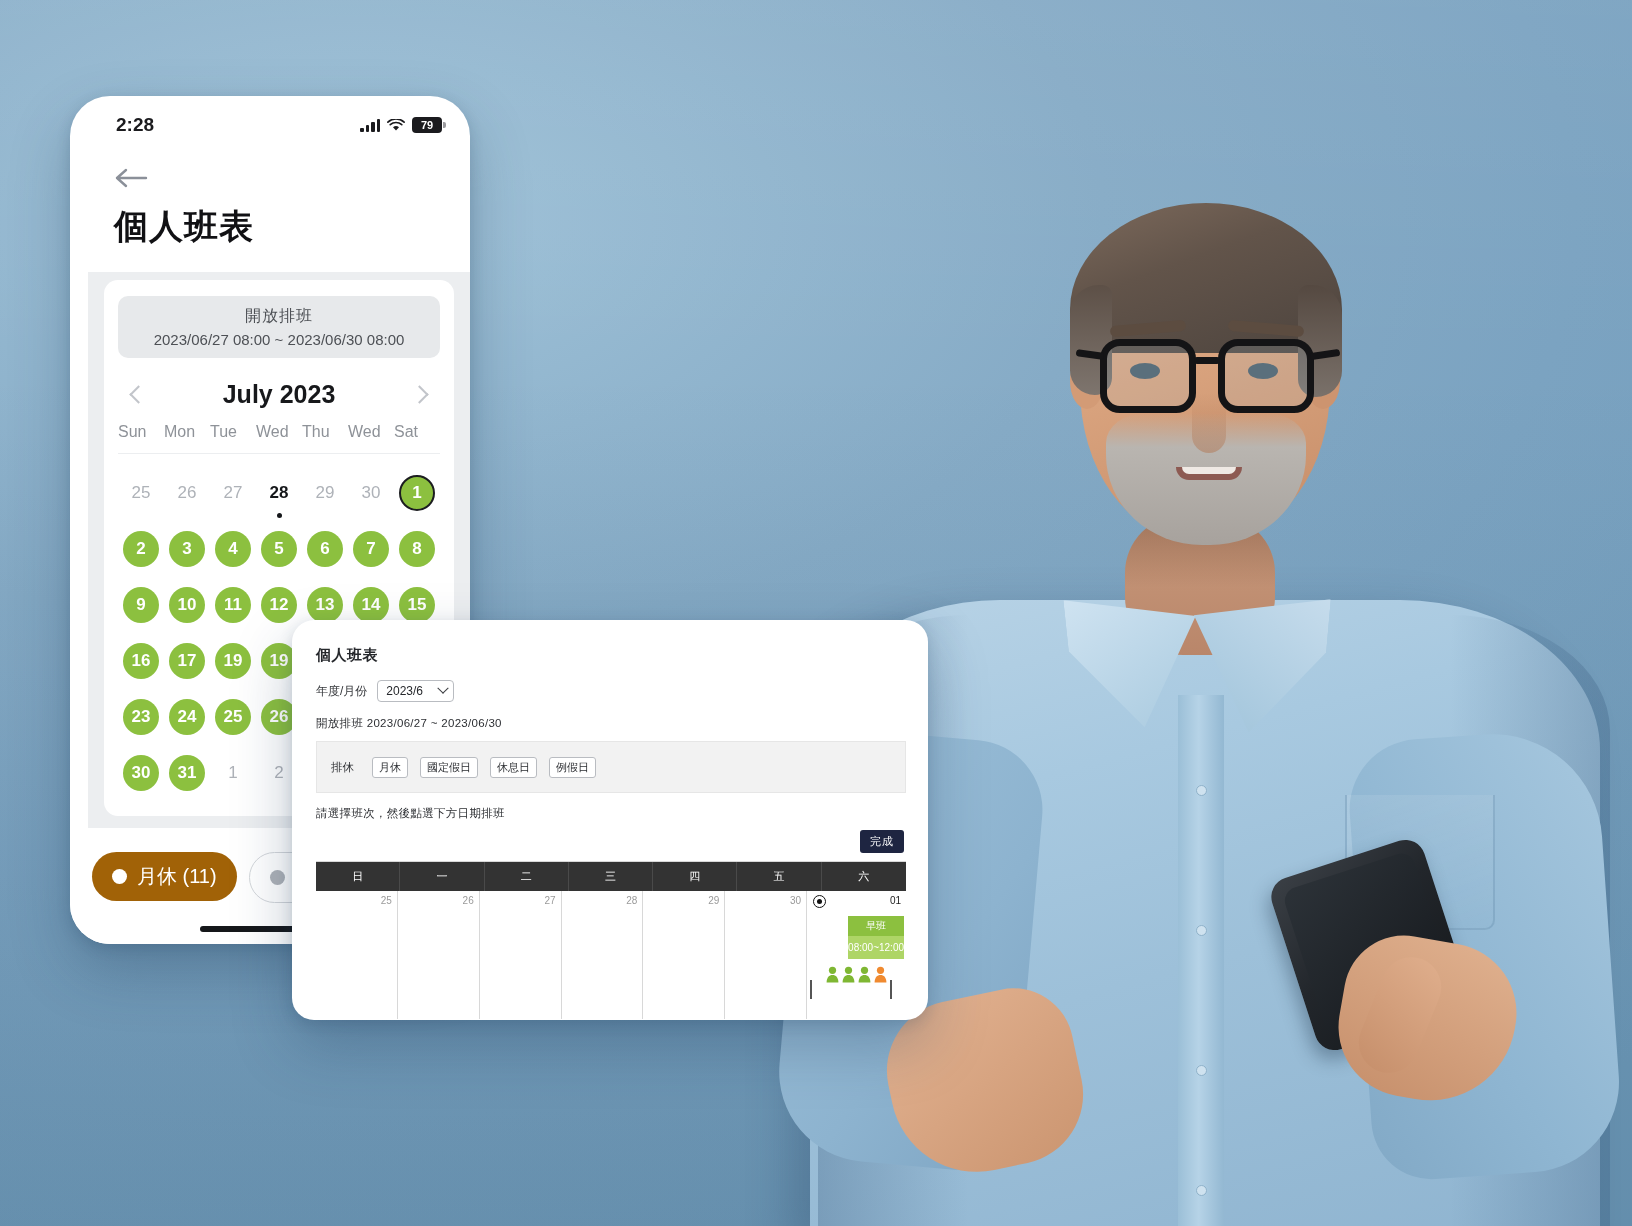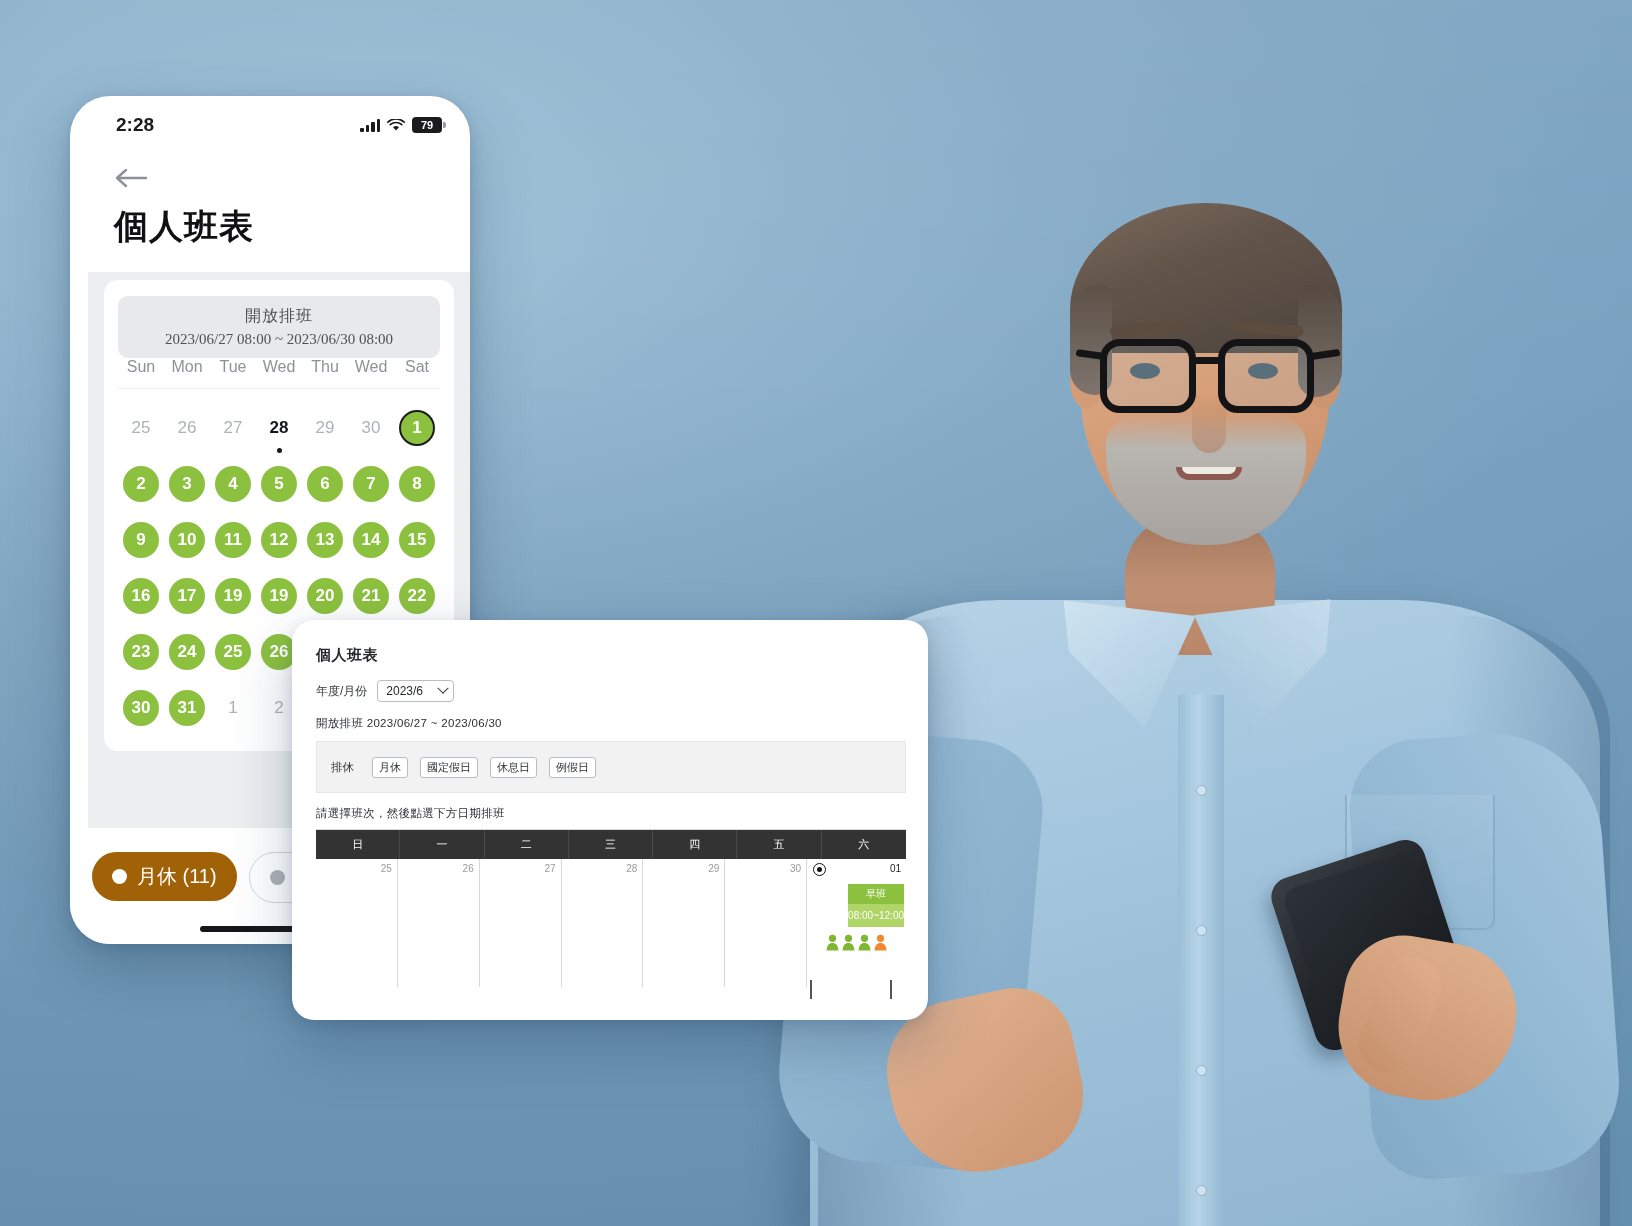--- a/index.html
+++ b/index.html
@@ -203,30 +203,30 @@
     padding: 10px 26px 22px;
     font-size: 34px; font-weight: bold; letter-spacing: 1px; color:#111114;
   }
   #phone-body { background:#eceef0; height: 100%; padding: 8px 16px 0; }
   #cal-card { background:#fff; border-radius: 14px; padding: 16px 14px 18px; }
   #open-banner {
     background:#e7e9eb; border-radius: 10px; padding: 10px 6px;
     text-align:center; color:#4d5055;
   }
   #open-banner .b1 { font-size: 16px; margin-bottom: 4px; letter-spacing:1px;}
-  #open-banner .b2 { font-size: 15px; font-family: Liberation Serif, serif; }
+  #open-banner .b2 { font-size: 15px; }
 
   #month-row { display:flex; align-items:center; justify-content:space-between; padding: 22px 14px 14px; }
   #month-label { font-size: 25px; font-weight: bold; color:#17181b; }
   .chev { width: 13px; height: 13px; border-right: 2.5px solid #c2c5ca; border-bottom: 2.5px solid #c2c5ca; }
   .chev.left { transform: rotate(135deg); }
   .chev.right { transform: rotate(-45deg); }
 
   #weekhead { display:grid; grid-template-columns: repeat(7,1fr); padding-bottom: 12px; border-bottom: 1px solid #eceef0; }
-  #weekhead div { text-align:center; font-size: 16px; color:#8e9298; }
+  #weekhead div { text-align:left; font-size: 16px; color:#8e9298; }
 
   #daygrid { display:grid; grid-template-columns: repeat(7,1fr); row-gap: 6px; padding-top: 14px; }
   .daycell { height: 50px; display:flex; align-items:center; justify-content:center; position:relative; }
   .daynum { width: 36px; height: 36px; border-radius: 50%; display:flex; align-items:center; justify-content:center; font-size: 17px; }
   .daynum.muted { color:#aeb2b8; }
   .daynum.today { color:#15171a; font-weight:bold; }
   .daynum.green { background:#8cc03f; color:#fff; font-weight:bold; }
   .daynum.ring { border: 2px solid #1c1d20; }
   .dot { position:absolute; bottom: 0px; width:5px; height:5px; border-radius:50%; background:#15171a; }
 
@@ -398,20 +398,25 @@
   <div id="phone-title">個人班表</div>
 
   <div id="phone-body">
     <div id="cal-card">
 
       <div id="open-banner">
         <div class="b1">開放排班</div>
         <div class="b2">2023/06/27 08:00 ~ 2023/06/30 08:00</div>
       </div>
 
+      <div id="month-row">
+        <span class="chev left"></span>
+        <span id="month-label">July 2023</span>
+        <span class="chev right"></span>
+      </div>
 
       <div id="weekhead">
           <div>Sun</div>
           <div>Mon</div>
           <div>Tue</div>
           <div>Wed</div>
           <div>Thu</div>
           <div>Wed</div>
           <div>Sat</div>
         </div>
@@ -580,20 +585,23 @@
     <div id="shiftbar">
       <span class="sb-label">排休</span>
     <span class="shift-chip">月休</span>
         <span class="shift-chip">國定假日</span>
         <span class="shift-chip">休息日</span>
         <span class="shift-chip">例假日</span>
       </div>
 
     <div id="t-hint">請選擇班次，然後點選下方日期排班</div>
 
+    <div id="done-row">
+      <span id="done-btn">完成</span>
+    </div>
 
     <div id="t-cal">
       <div id="t-cal-head">
           <div>日</div>
           <div>一</div>
           <div>二</div>
           <div>三</div>
           <div>四</div>
           <div>五</div>
           <div>六</div>

